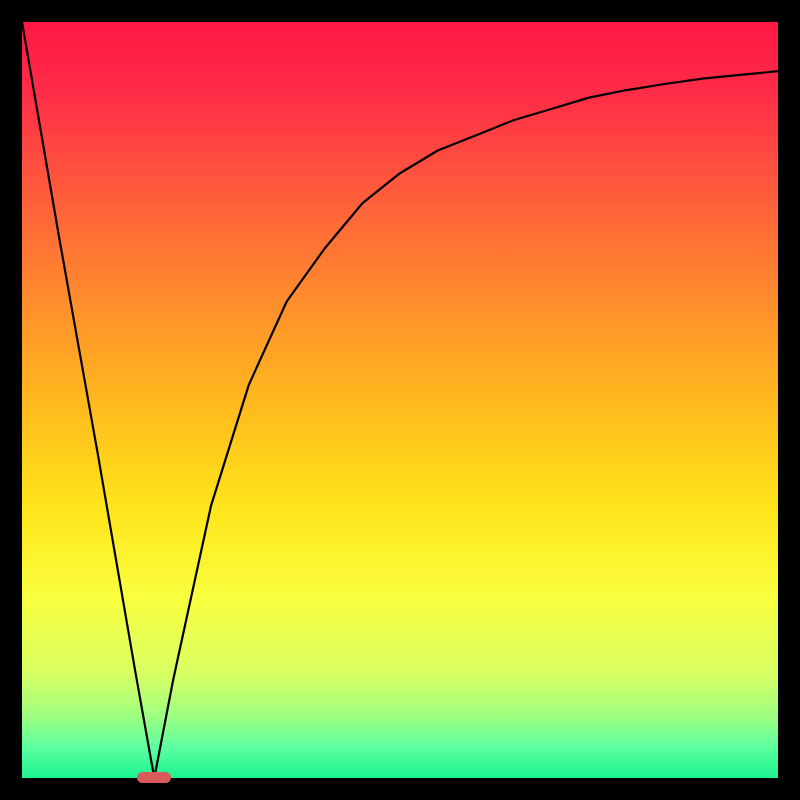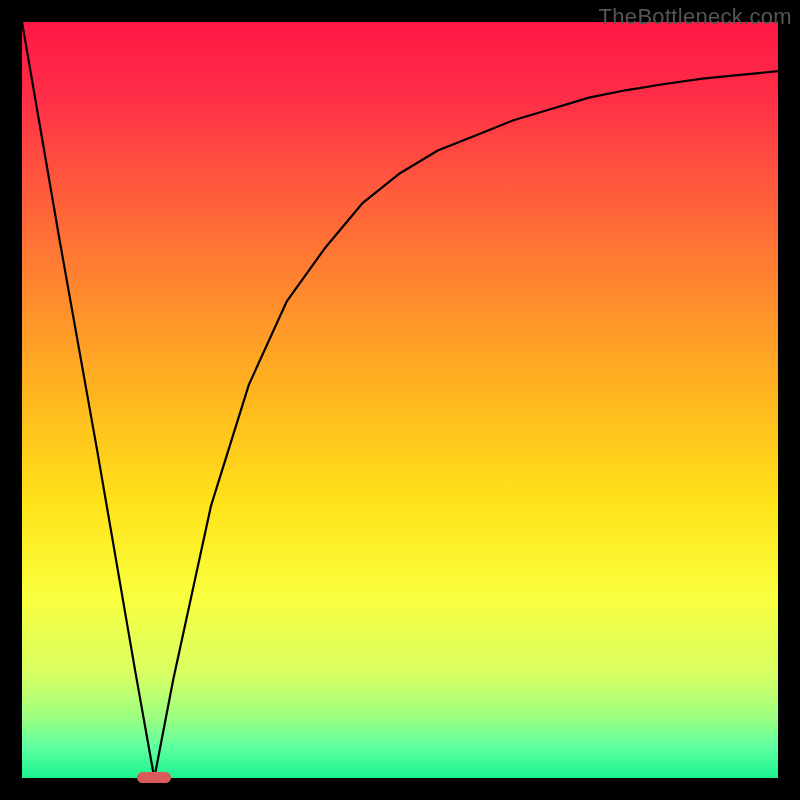--- a/index.html
+++ b/index.html
@@ -64,14 +64,13 @@
 </head>
 <body>
 
 <div class="frame">
   <div class="plot">
     <svg class="curve-svg" viewBox="0 0 756 756" preserveAspectRatio="none">
       <path d="M0.00 0.00 L37.80 219.24 L75.60 430.92 L113.40 650.16 L132.30 756.00 L151.20 657.72 L189.00 483.84 L226.80 362.88 L264.60 279.72 L302.40 226.80 L340.20 181.44 L378.00 151.20 L415.80 128.52 L453.60 113.40 L491.40 98.28 L529.20 86.94 L567.00 75.60 L604.80 68.04 L642.60 61.99 L680.40 56.70 L718.20 52.92 L756.00 49.14" fill="none" stroke="#000000" stroke-width="2.2" stroke-linejoin="round"></path>
     </svg>
     <div class="marker" style="width: 34px; left: 115.3px; top: 750px; background: rgb(216, 90, 90);"></div>
   </div>
-  <div class="watermark">TheBottleneck.com</div>
 </div>
 
 </body></html>

